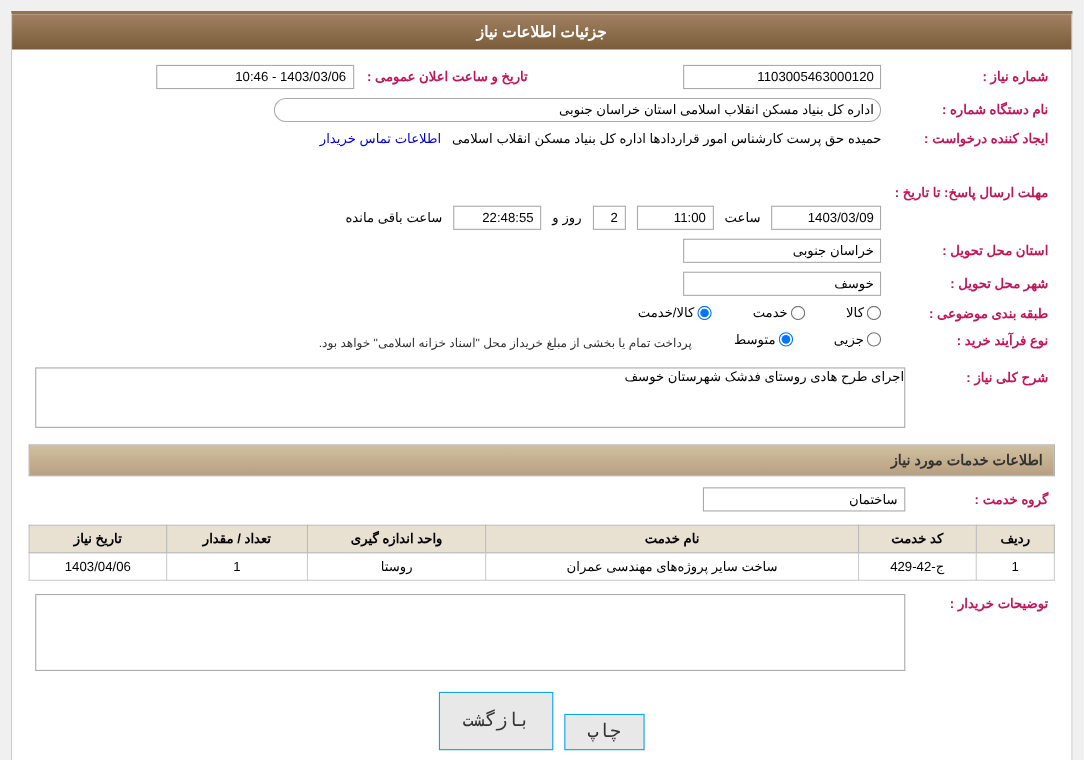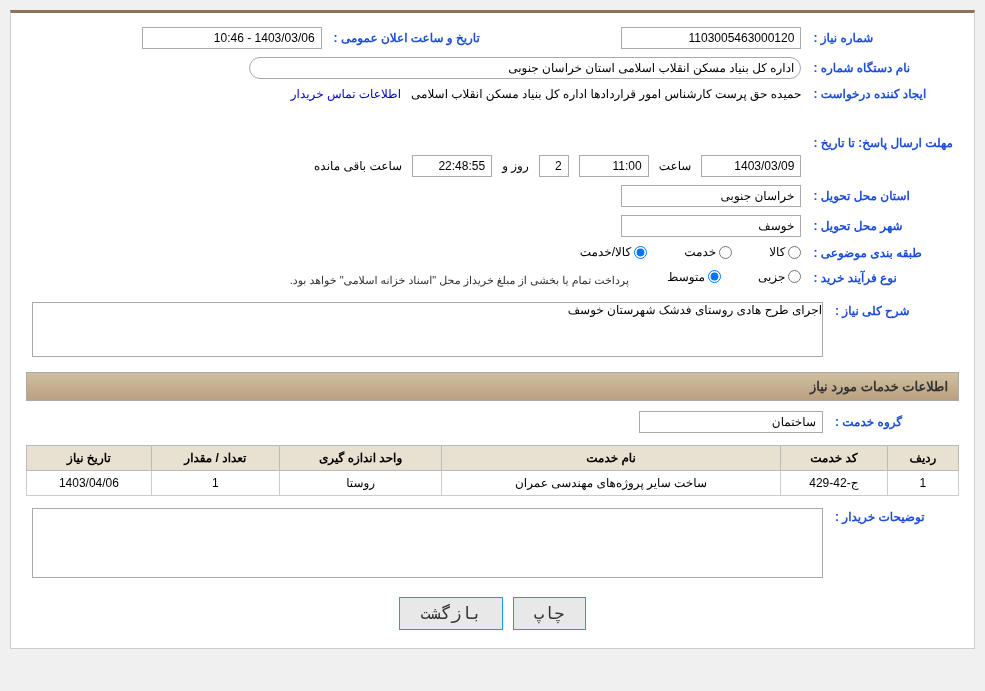--- a/index.html
+++ b/index.html
@@ -35,22 +35,22 @@
       width: 100%;
       border-collapse: collapse;
       margin-bottom: 8px;
     }
     .info-table td {
       padding: 4px 6px;
       vertical-align: middle;
       font-size: 12px;
     }
     .label-cell {
-      text-align: left;
-      color: #1d4ed8;
+      text-align: right;
+      color: #be185d;
       white-space: nowrap;
       font-weight: bold;
       width: 130px;
     }
     .value-cell {
       text-align: right;
     }
     .input-box {
       border: 1px solid #aaa;
       background: #fff;
@@ -129,35 +129,39 @@
     .btn {
       padding: 5px 20px;
       font-size: 17px;
       font-family: Liberation Mono, monospace;
       cursor: pointer;
       border: 1px solid #0ea5e9;
     }
     .btn-print {
       background: #e8e8e8;
       color: #333;
+      margin-top: 20px;
     }
     .btn-back {
       background: #e8e8e8;
       color: #333;
     }
     .note-text {
       color: #333;
       font-size: 11px;
     }
   </style>
 </head>
 <body>
 
 <div class="page-wrapper">
   <div class="main-card">
+    <div class="card-header">
+      <span>جزئیات اطلاعات نیاز</span>
+    </div>
     <div class="card-body">
 
       <table class="info-table">
         <tbody>
             <tr>
           <td class="label-cell">شماره نیاز :</td>
           <td class="value-cell">
             <span class="input-box input-medium" style="display:inline-block;padding-left:28px;">1103005463000120</span>
           </td>
           <td style="width:20px;"></td>

